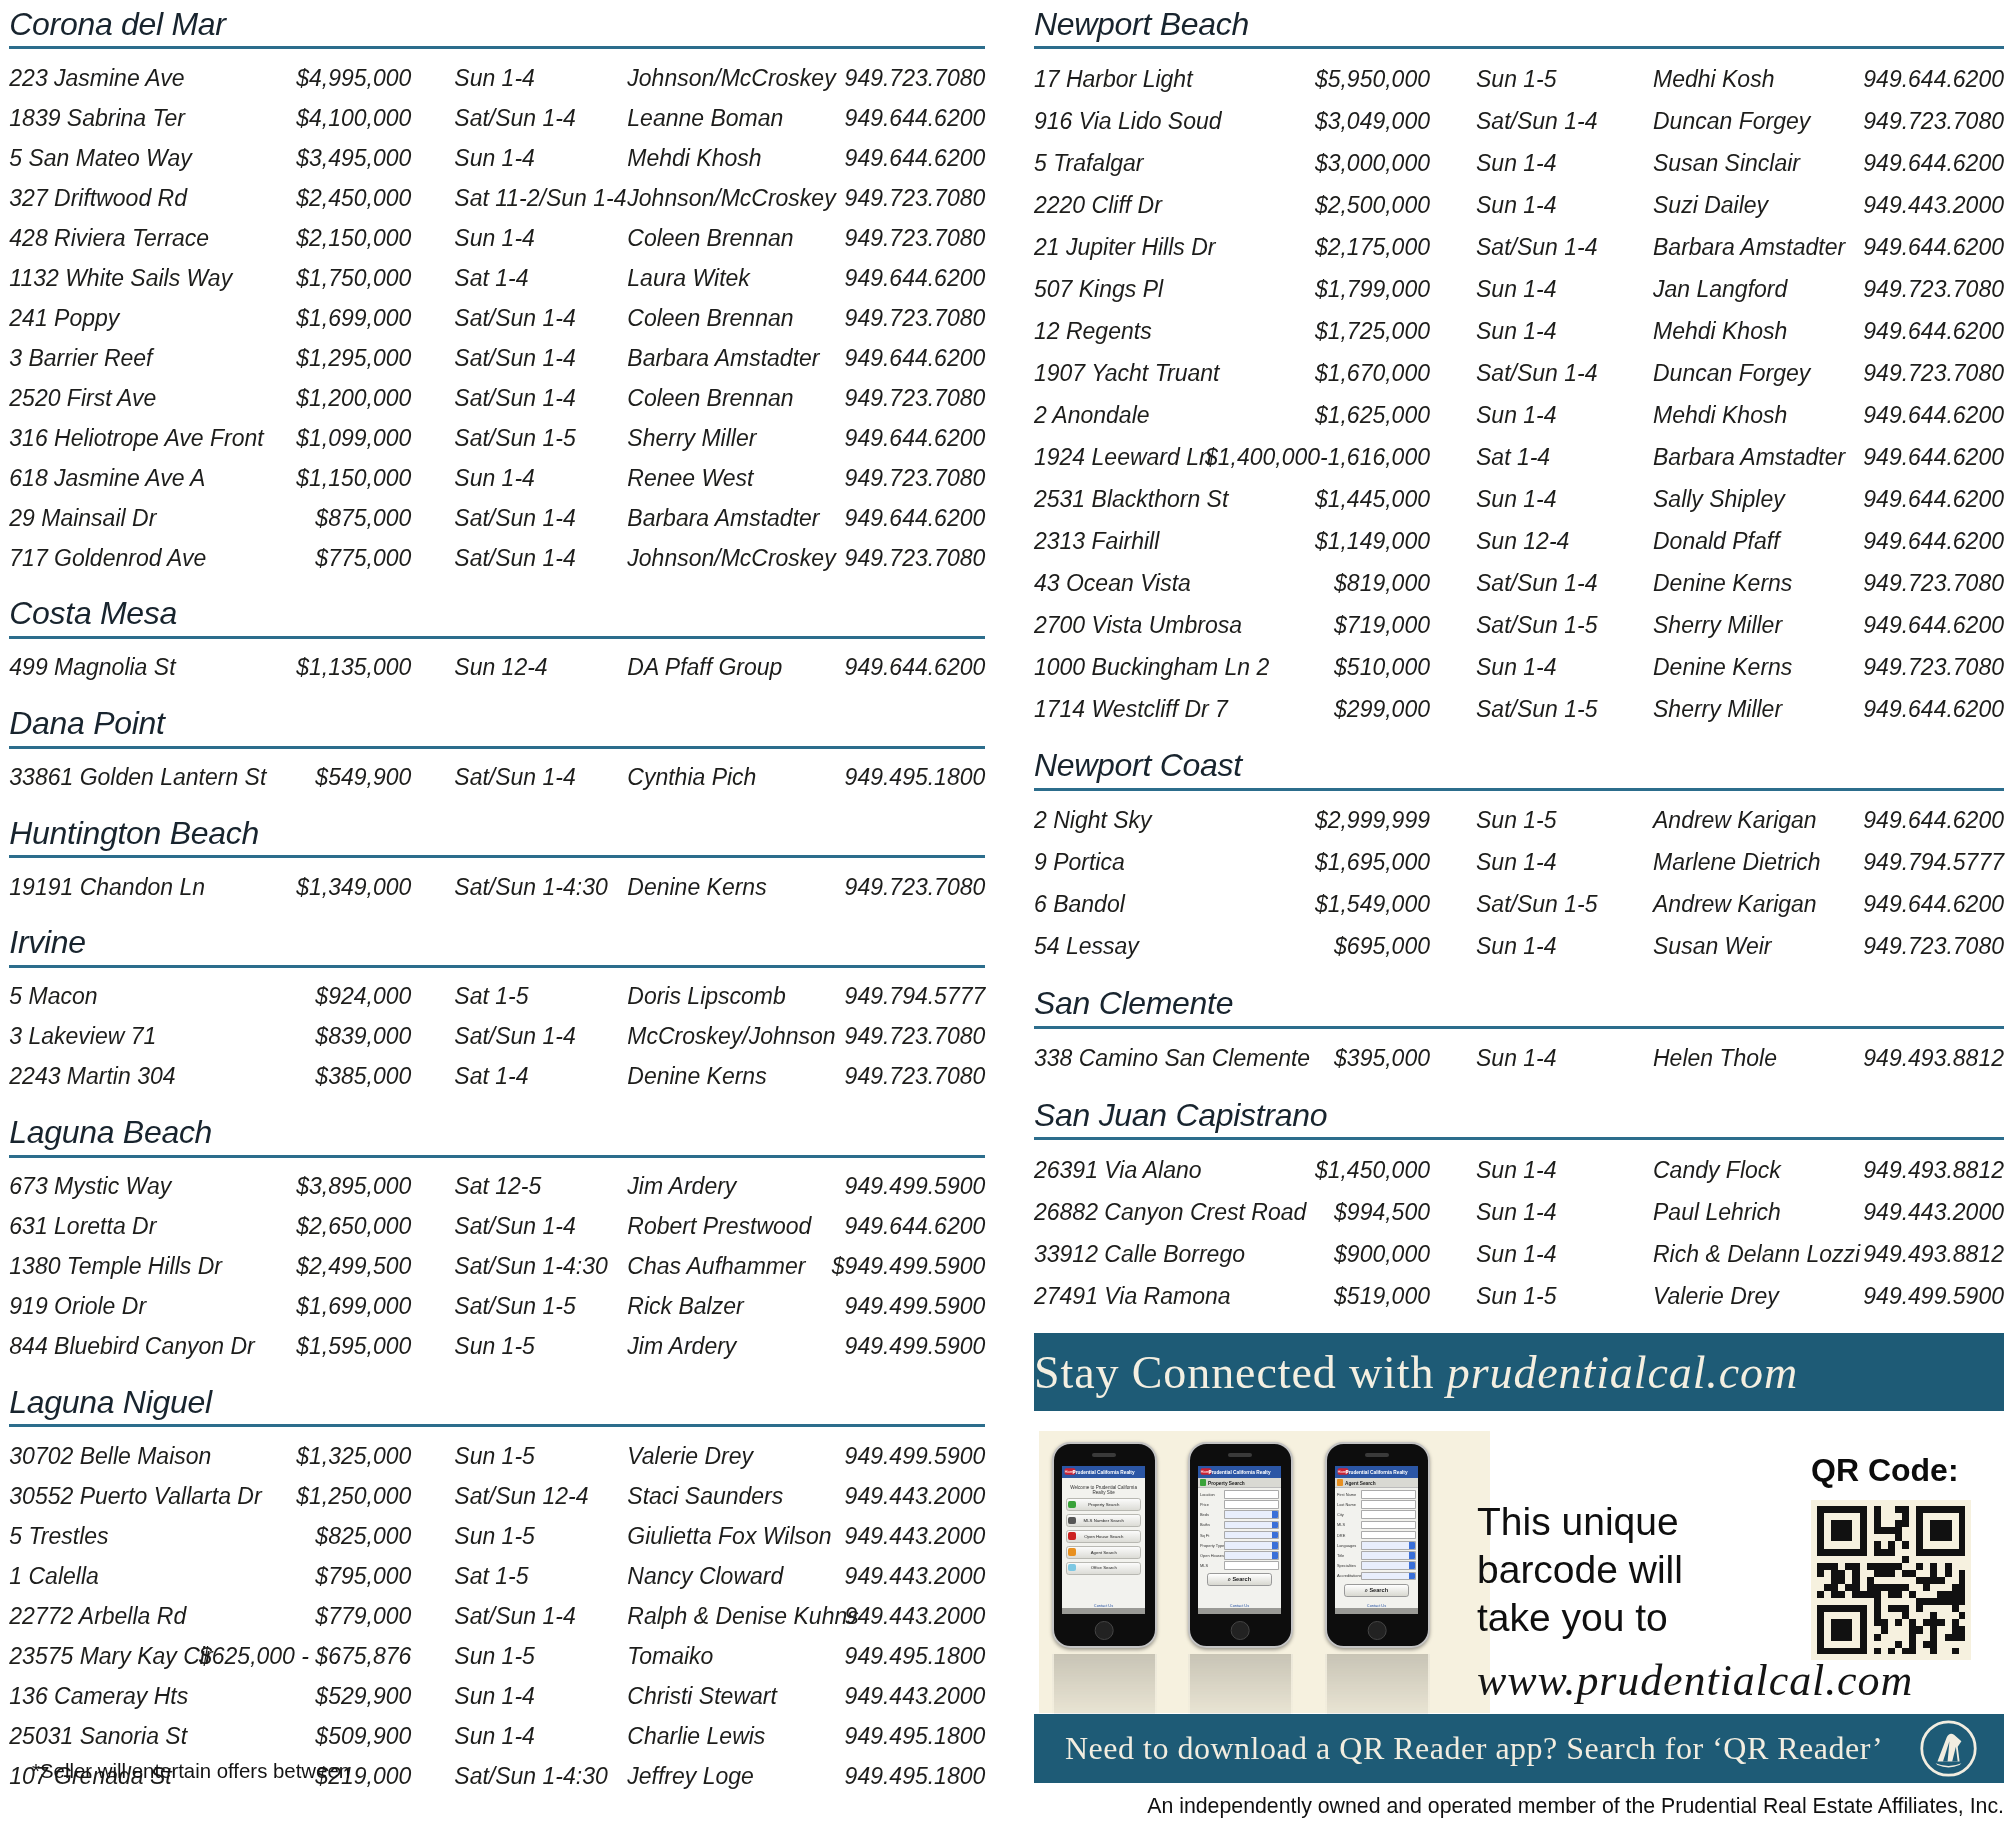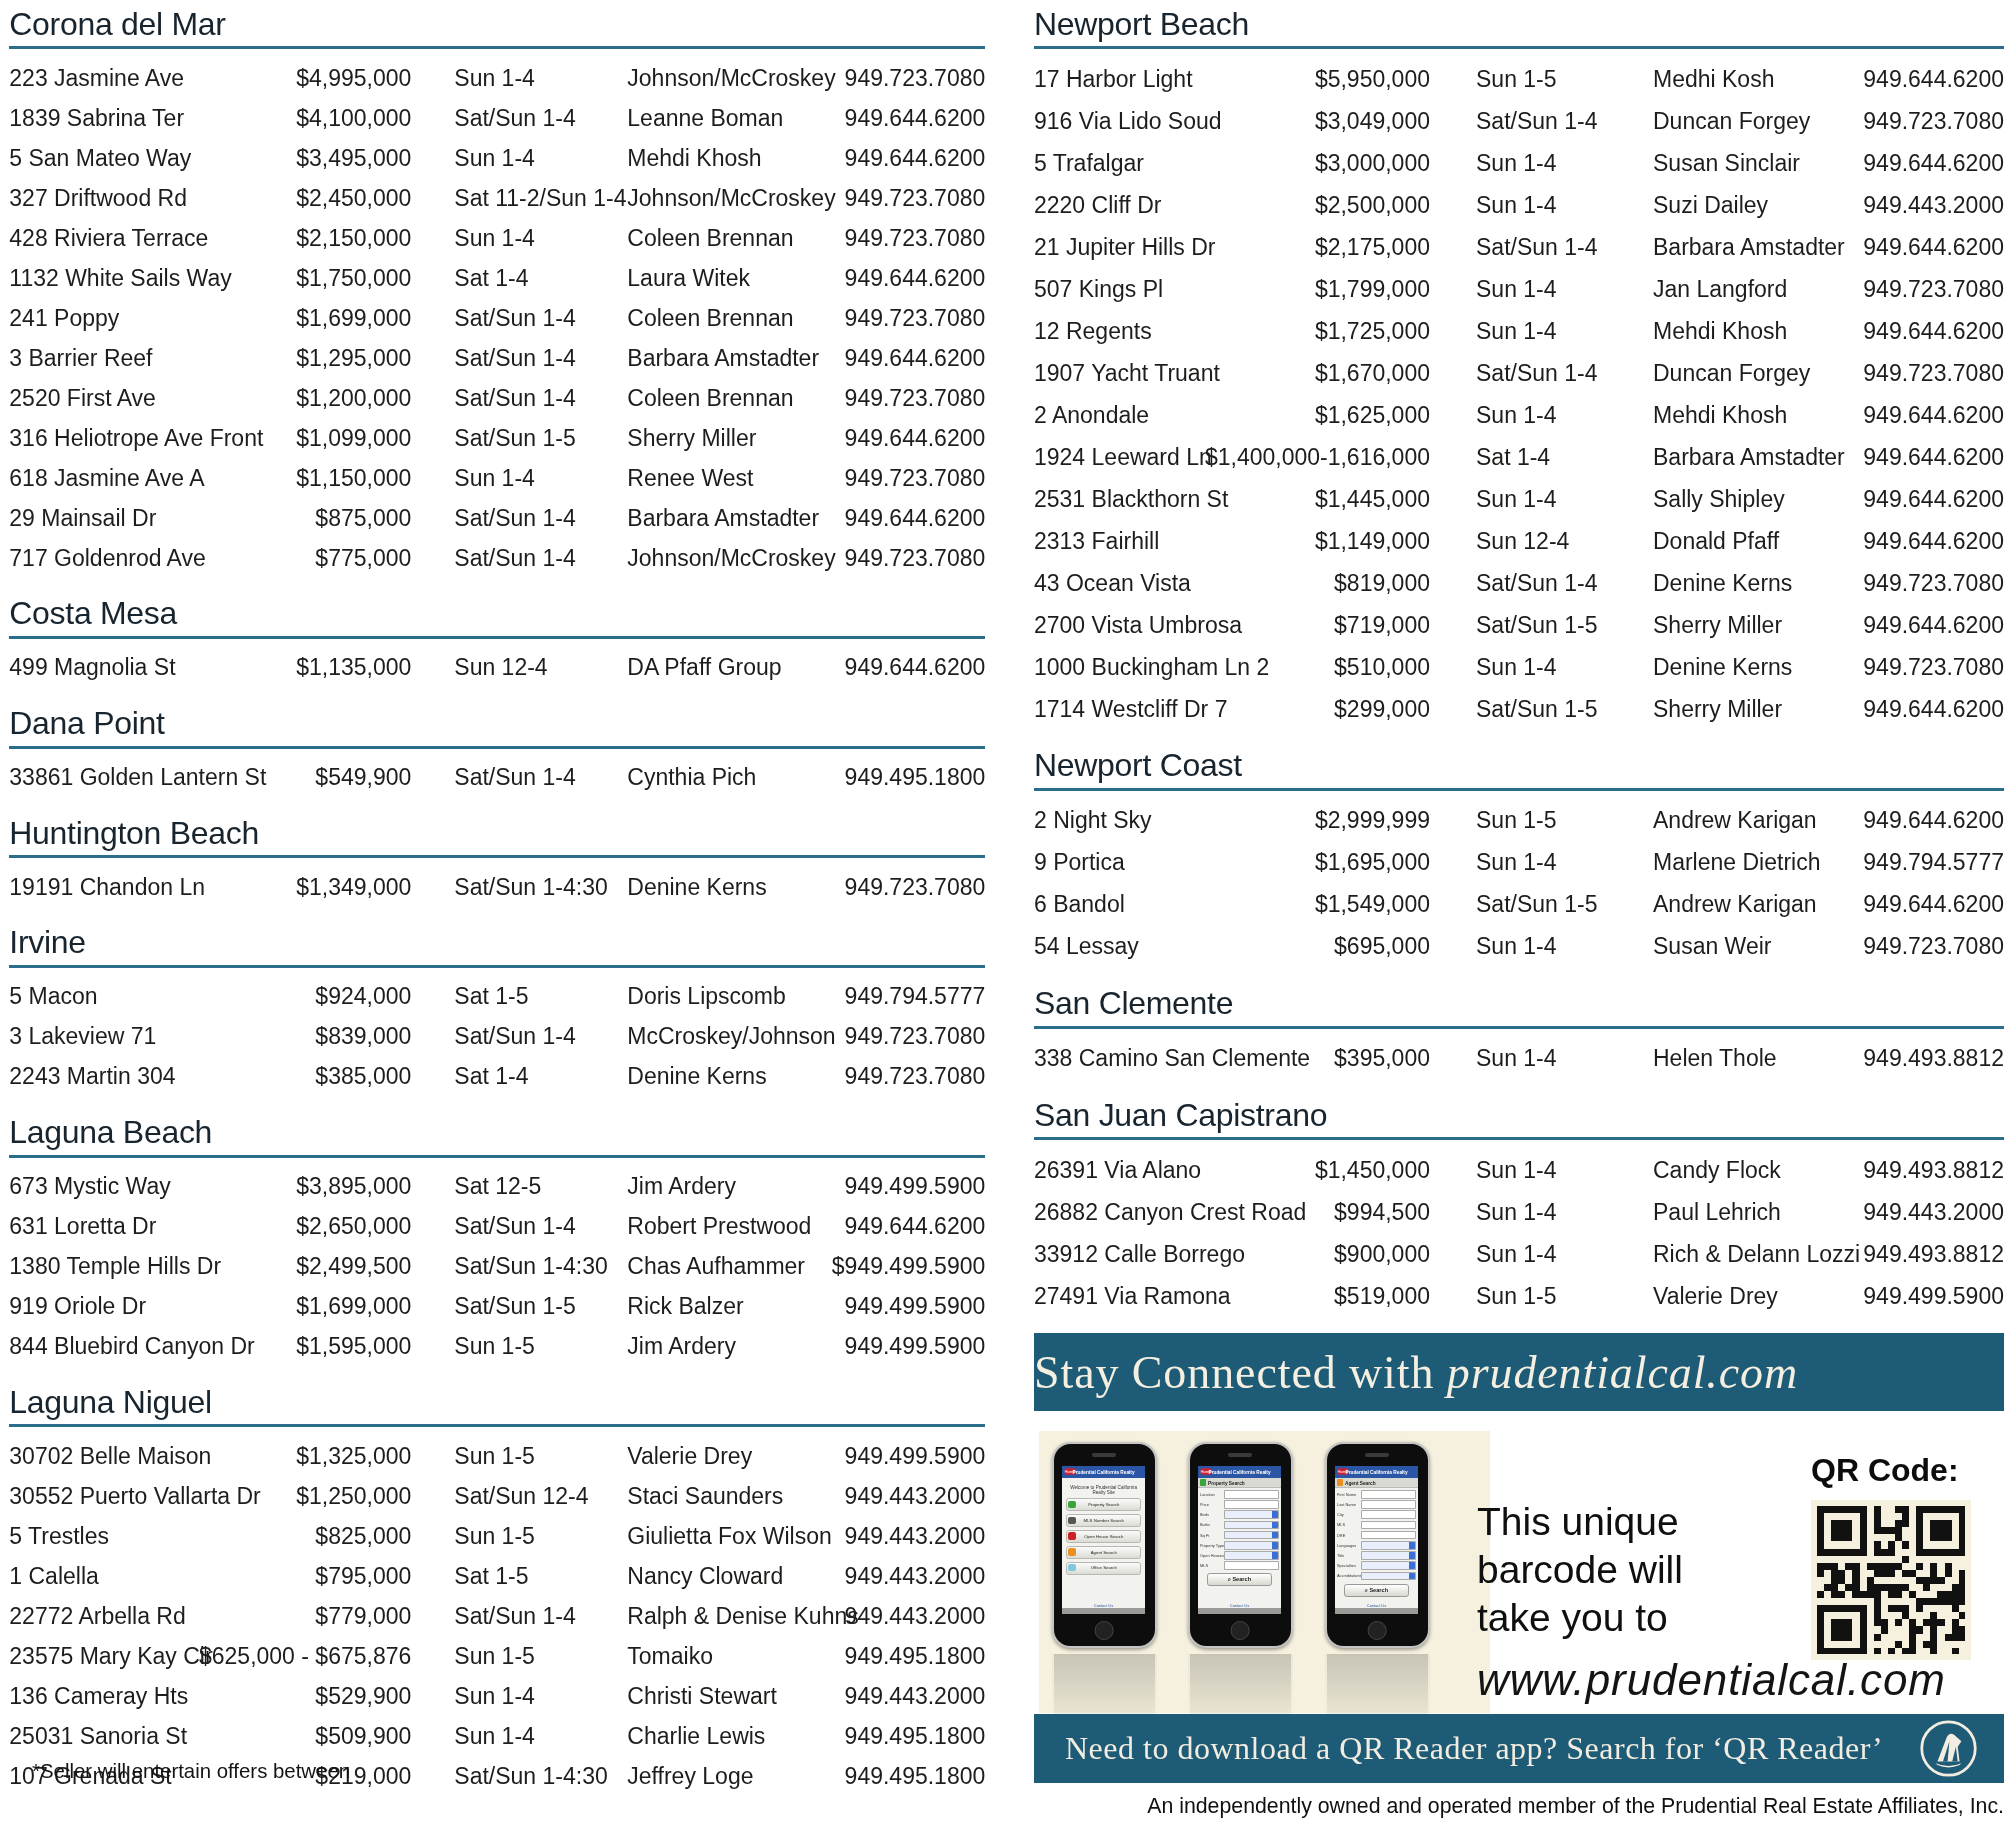--- a/index.html
+++ b/index.html
@@ -1,21 +1,21 @@
 <!DOCTYPE html>
 <html style="font-size:15px"><head>
 <meta charset="utf-8">
 <style>
   html,body{margin:0;padding:0;}
   body{
     width:2014px;height:1832px;position:relative;background:#ffffff;
     font-family:"Liberation Sans", sans-serif;color:#1d1d1b;overflow:hidden;
     -webkit-font-smoothing:antialiased;
   }
-  .col{position:absolute;top:0;}
+  .col{position:absolute;top:0;font-style:italic;}
   #col-left{left:9.3px;width:976px;}
   #col-right{left:1034px;width:970px;}
 
   .section-header{
     margin-top:14px;
     border-bottom:3.7px solid #2c6d8c;
     padding-bottom:3.7px;
   }
   .section:first-child .section-header{margin-top:5.6px;}
   .section-title{
@@ -84,21 +84,21 @@
   .reflection{
     position:absolute;width:105px;height:111px;top:223px;overflow:hidden;opacity:.22;
     transform:scaleY(-1);
     -webkit-mask-image:linear-gradient(to top, rgba(0,0,0,.9), transparent 75%);
             mask-image:linear-gradient(to top, rgba(0,0,0,.9), transparent 75%);
   }
   .reflection .phcopy{width:105px;height:206px;background:#111;border-radius:18.6px;border:2.8px solid #c4c4c4;box-sizing:border-box;}
 
   .promo{position:absolute;left:443px;top:165px;width:334px;}
   .promo-line{font-size:39px;color:#0f0f0f;line-height:48px;}
-  .promo-url{font-family:Liberation Sans, sans-serif;font-style:italic;font-size:44px;color:#141414;margin-top:13px;letter-spacing:0.9px;}
+  .promo-url{font-family:Liberation Serif, serif;font-style:italic;font-size:44px;color:#141414;margin-top:13px;letter-spacing:0.9px;}
 
   .qr-label{position:absolute;left:777px;top:119px;font-size:32px;font-weight:bold;color:#0c0c0c;}
   .qr-box{position:absolute;left:777px;top:167px;width:160px;height:160px;background:#f6f1df;padding:5.6px;box-sizing:border-box;}
   .qr-box svg{display:block;width:100%;height:100%;}
 
   .qr-bar{
     position:absolute;left:0;top:381px;width:100%;height:69px;background:#1e5b76;
     display:flex;align-items:center;
   }
   .qr-bar-text{

